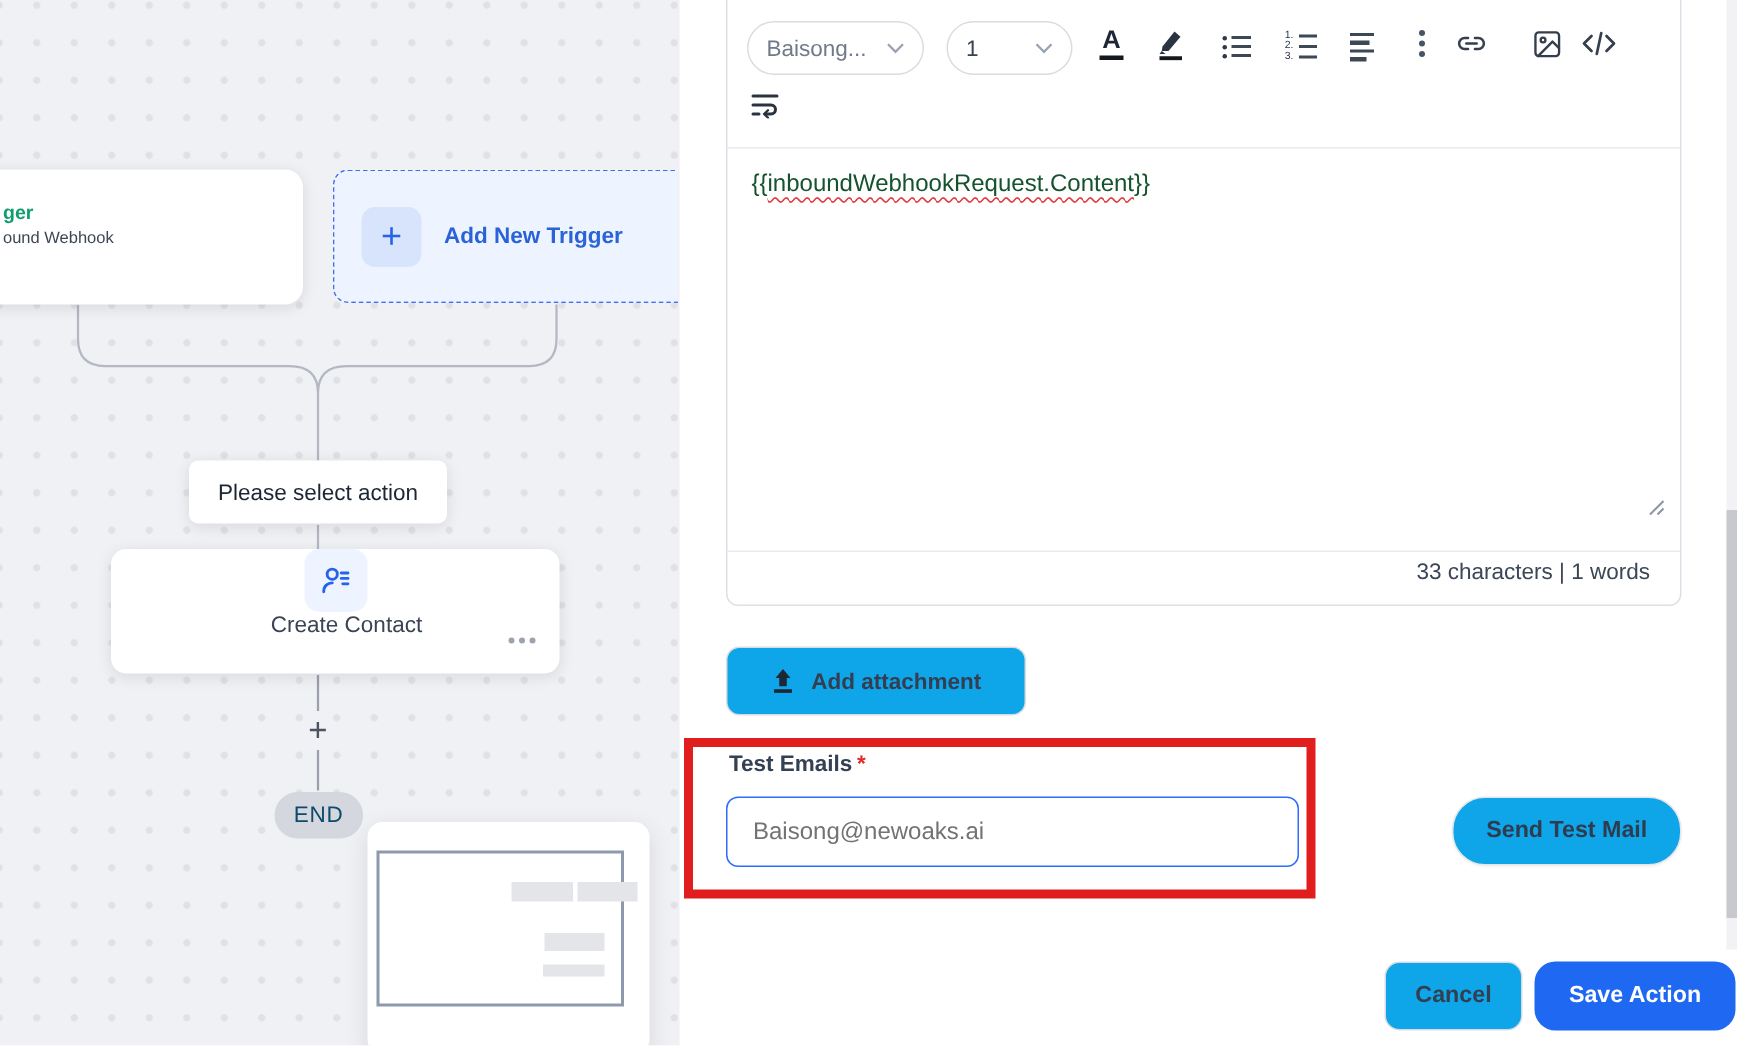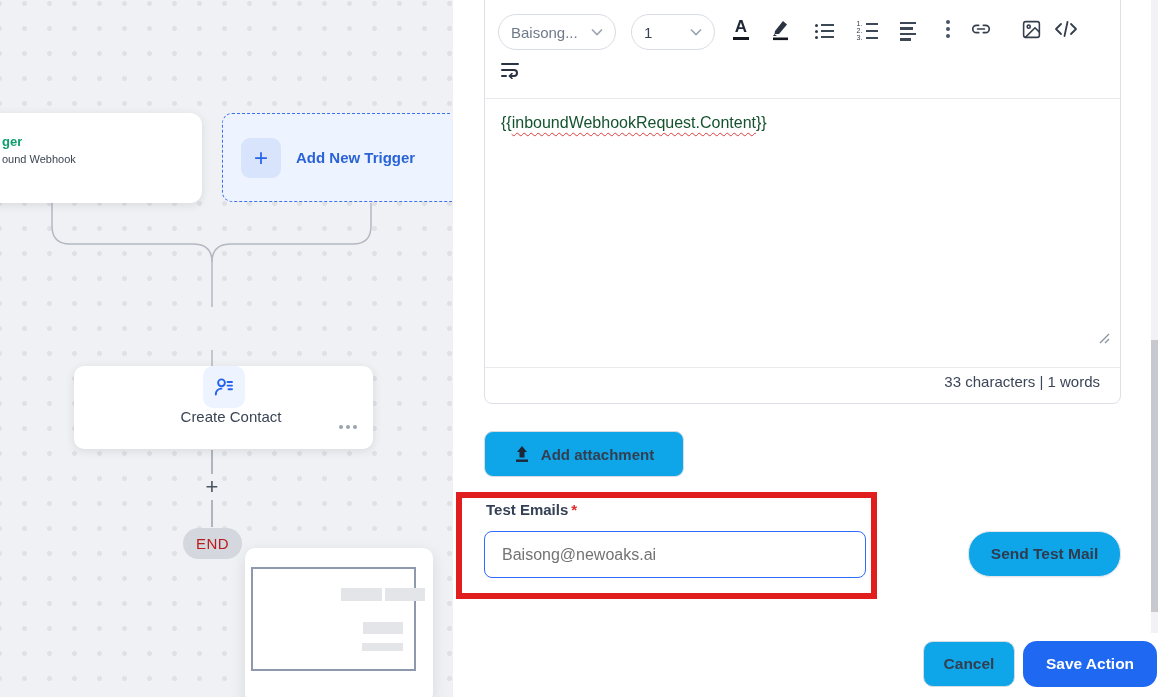--- a/index.html
+++ b/index.html
@@ -35,21 +35,21 @@
   .cc-iconbox { width:42px; height:42px; background:#edf3ff; border-radius:10px;
     display:flex; align-items:center; justify-content:center; }
   .cc-label { margin-left:15px; font-size:15px; color:#3a4454; }
   .kebab-h { margin-left:auto; display:flex; gap:3px; }
   .kebab-h i { width:4px; height:4px; border-radius:50%; background:#9aa3af; }
 
   .plus-connector { position:absolute; left:201px; top:476px; width:22px; height:22px;
     color:#4a5462; font-size:22px; line-height:22px; text-align:center; }
   .end-pill { position:absolute; left:183px; top:528px; width:59px; height:31px;
     background:#d4d7dd; border-radius:16px; display:flex; align-items:center;
-    justify-content:center; font-size:15px; color:#b91c1c; letter-spacing:.5px; }
+    justify-content:center; font-size:15px; color:#0c4a6e; letter-spacing:.5px; }
 
   .preview-panel { position:absolute; left:245px; top:548px; width:188px; height:155px;
     background:#fff; border-radius:10px; box-shadow:0 4px 16px rgba(16,24,40,.10); }
   .preview-frame { position:absolute; left:6px; top:19px; width:165px; height:104px;
     border:2px solid #8e99ad; background:#fff; }
   .ph-bar { position:absolute; background:#e4e5e8; }
 
   
   .panel { position:absolute; left:452px; top:0; width:706px; height:697px; background:#fff;
     border-left:1px solid #f0f0f3; }
@@ -129,20 +129,23 @@
       <div class="trigger-cat">ger</div>
       <div class="trigger-title">ound Webhook</div>
     </div>
   </div>
 
   <div class="add-trigger">
     <div class="plus-box">+</div>
     <div class="add-trigger-label">Add New Trigger</div>
   </div>
 
+  <div class="card select-action">
+    <span>Please select action</span>
+  </div>
 
   <div class="card create-contact">
     <div class="cc-iconbox">
       <svg width="22" height="22" viewBox="0 0 22 22" fill="none" stroke="#2563eb" stroke-width="1.9" stroke-linecap="round">
         <circle cx="8.5" cy="6.8" r="3.4"></circle>
         <path d="M2.8,18.5 C2.8,14.6 5.4,12.6 8.5,12.6"></path>
         <path d="M14.5,6 H19"></path>
         <path d="M14.5,9.6 H19"></path>
         <path d="M15.5,13.2 H19"></path>
       </svg>

